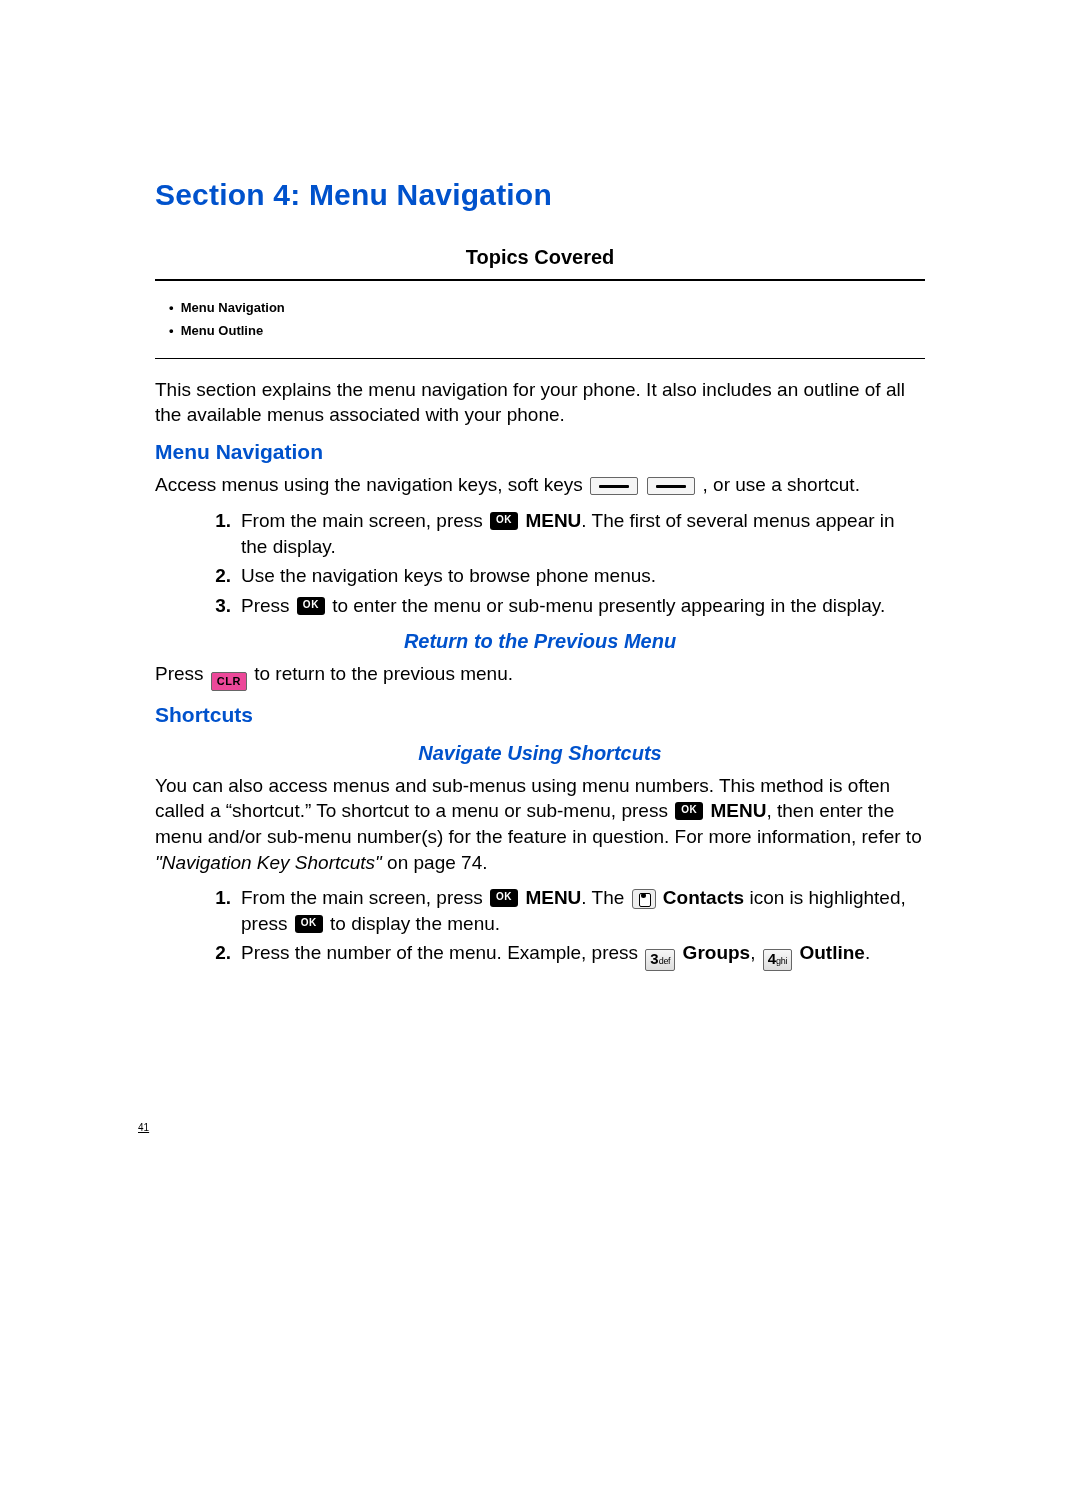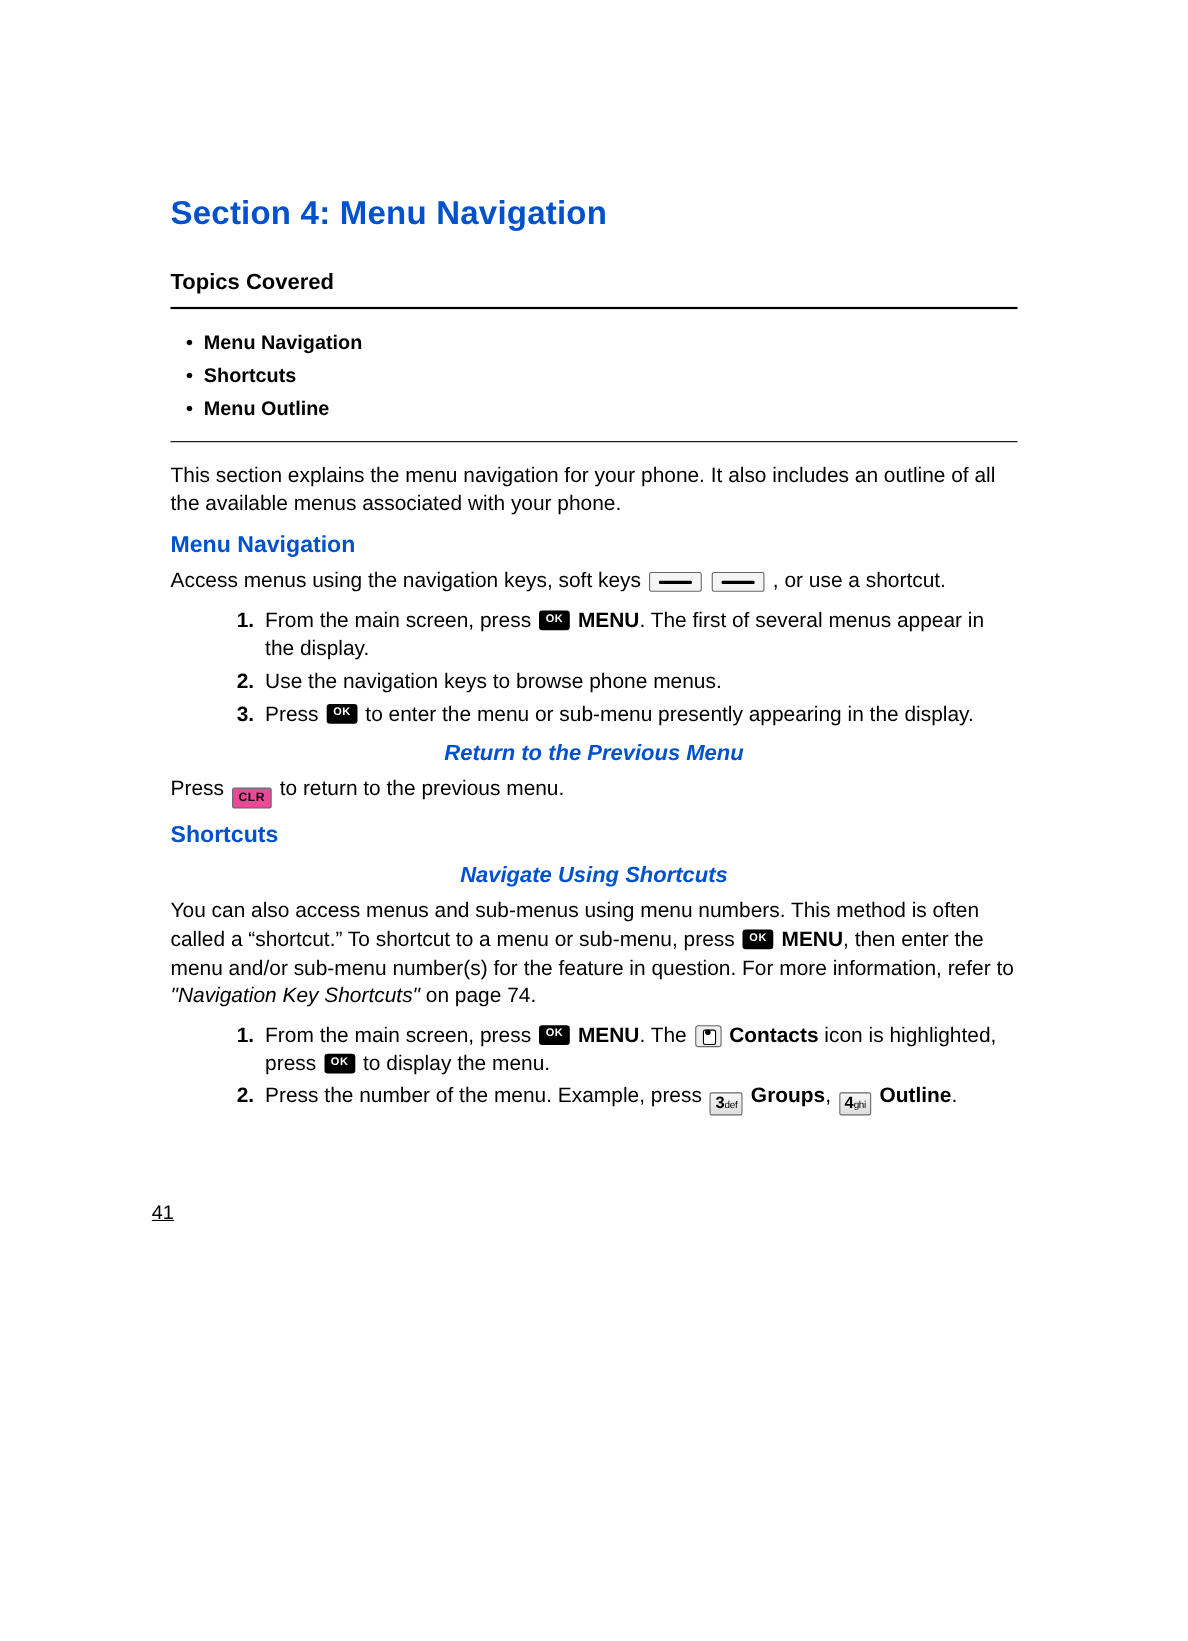--- a/index.html
+++ b/index.html
@@ -23,36 +23,37 @@
     font-weight: 900;
     font-size: 30px;
     color: #0052cc;
     margin: 0 0 28px 0;
     letter-spacing: 0.2px;
   }
   .topics-label {
     font-weight: bold;
     font-size: 20px;
     margin: 18px 0 8px 0;
+    text-align: center;
   }
   .hr {
     border: none;
     border-top: 2px solid #000;
     margin: 6px 0 18px 0;
   }
   .hr2 {
     border: none;
     border-top: 1.5px solid #000;
     margin: 18px 0 18px 0;
   }
   .topics-list {
     margin: 0 0 0 14px;
     padding: 0;
     font-weight: bold;
-    font-size: 18px;
+    font-size: 13px;
   }
   .topics-list div {
     margin: 6px 0;
   }
   .intro {
     margin: 0 0 10px 0;
   }
   .h2 {
     font-weight: 900;
     font-size: 21px;
@@ -200,38 +201,37 @@
     font-size: 15px;
     font-weight: bold;
   }
   .key-num .sm {
     font-size: 9px;
     letter-spacing: -0.3px;
   }
   .page-num {
     position: absolute;
     left: 138px;
-    bottom: 378px;
-    font-size: 18px;
+    bottom: 358px;
+    font-size: 10px;
     text-decoration: underline;
   }
 </style>
 </head>
 <body>
 
 <div class="page">
 
   <h1 class="section-title">Section 4: Menu Navigation</h1>
 
   <div class="topics-label">Topics Covered</div>
   <hr class="hr">
 
   <div class="topics-list">
     <div>•&nbsp;&nbsp;<span>Menu Navigation</span></div>
-    <div>•&nbsp;&nbsp;<span>Shortcuts</span></div>
     <div>•&nbsp;&nbsp;<span>Menu Outline</span></div>
   </div>
 
   <hr class="hr2">
 
   <p class="intro">This section explains the menu navigation for your phone. It also includes an outline of all the available menus associated with your phone.</p>
 
   <div class="h2">Menu Navigation</div>
 
   <p class="body">

